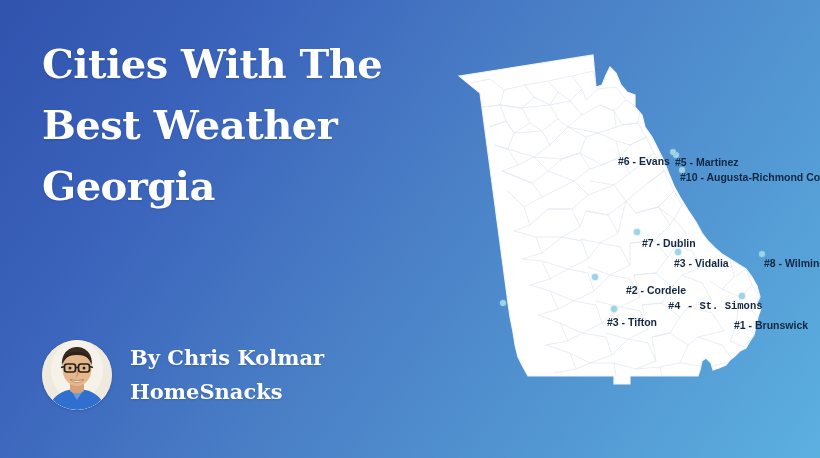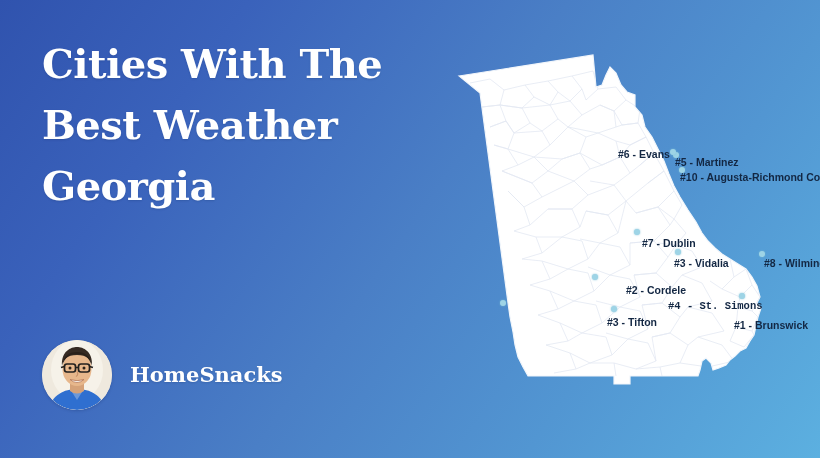--- a/index.html
+++ b/index.html
@@ -145,20 +145,21 @@
           <ellipse cx="28" cy="28" rx="1.5" ry="1.6" fill="#2a211b"></ellipse>
           <ellipse cx="42" cy="28" rx="1.5" ry="1.6" fill="#2a211b"></ellipse>
 
           <path d="M35 31 q1.6 4 -0.6 5.2" stroke="#c9926a" stroke-width="1.2" fill="none" stroke-linecap="round"></path>
 
           <path d="M28 39.5 q7 6 14 0 q-7 2.4 -14 0 Z" fill="#ffffff" stroke="#b4795a" stroke-width="0.8"></path>
         </g>
       </svg>
     </div>
     <div id="byline-text">
+      <span>By Chris Kolmar</span>
       <span>HomeSnacks</span>
     </div>
   </div>
 
   <div id="map-wrap">
     <svg id="map-svg" viewBox="0 0 390 375" xmlns="http://www.w3.org/2000/svg">
       <defs>
         <clipPath id="gaclip">
           <path d="M29 31 L163 10 L163 10 L166 42 L172 40 L176 30 L180 22
                    L186 28 L191 40 L197 47 L205 50 L205 62 L212 70 L215 82
@@ -260,21 +261,21 @@
     <div class="city-dot" style="left:165px; top:232px;"></div>
     <div class="city-dot" style="left:184px; top:264px;"></div>
     <div class="city-dot" style="left:312px; top:251px;"></div>
     <div class="city-dot" style="left:246px; top:110px;"></div>
     <div class="city-dot" style="left:243px; top:107px;"></div>
     <div class="city-dot" style="left:207px; top:187px;"></div>
     <div class="city-dot" style="left:332px; top:209px;"></div>
     <div class="city-dot" style="left:248px; top:207px;"></div>
     <div class="city-dot" style="left:252px; top:125px;"></div>
 
-    <div class="city-label" style="left:188px; top:104px;">#6 - Evans</div>
+    <div class="city-label" style="left:188px; top:111px;">#6 - Evans</div>
     <div class="city-label" style="left:245px; top:112px;">#5 - Martinez</div>
     <div class="city-label" style="left:250px; top:127px;">#10 - Augusta-Richmond Cour</div>
     <div class="city-label" style="left:212px; top:193px;">#7 - Dublin</div>
     <div class="city-label" style="left:244px; top:213px;">#3 - Vidalia</div>
     <div class="city-label" style="left:334px; top:213px;">#8 - Wilming</div>
     <div class="city-label" style="left:156px; top:240px;margin-left:40px;">#2 - Cordele</div>
     <div class="city-label" style="left:238px; top:256px;font-family:Liberation Mono, monospace;">#4 - St. Simons</div>
     <div class="city-label" style="left:177px; top:272px;">#3 - Tifton</div>
     <div class="city-label" style="left:304px; top:275px;">#1 - Brunswick</div>
   </div>

